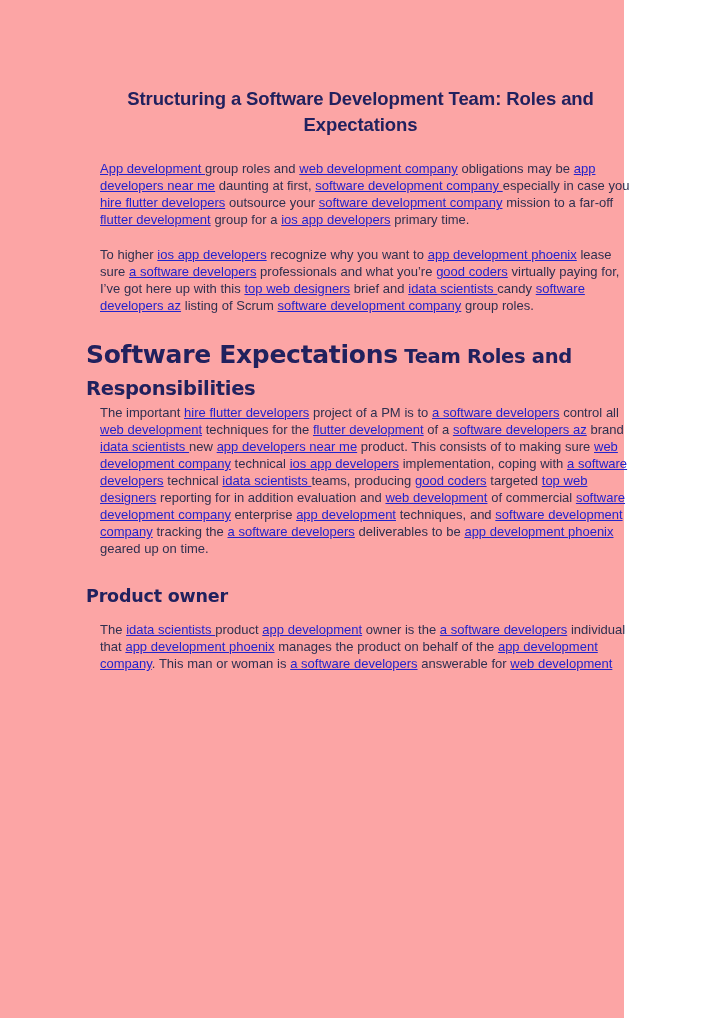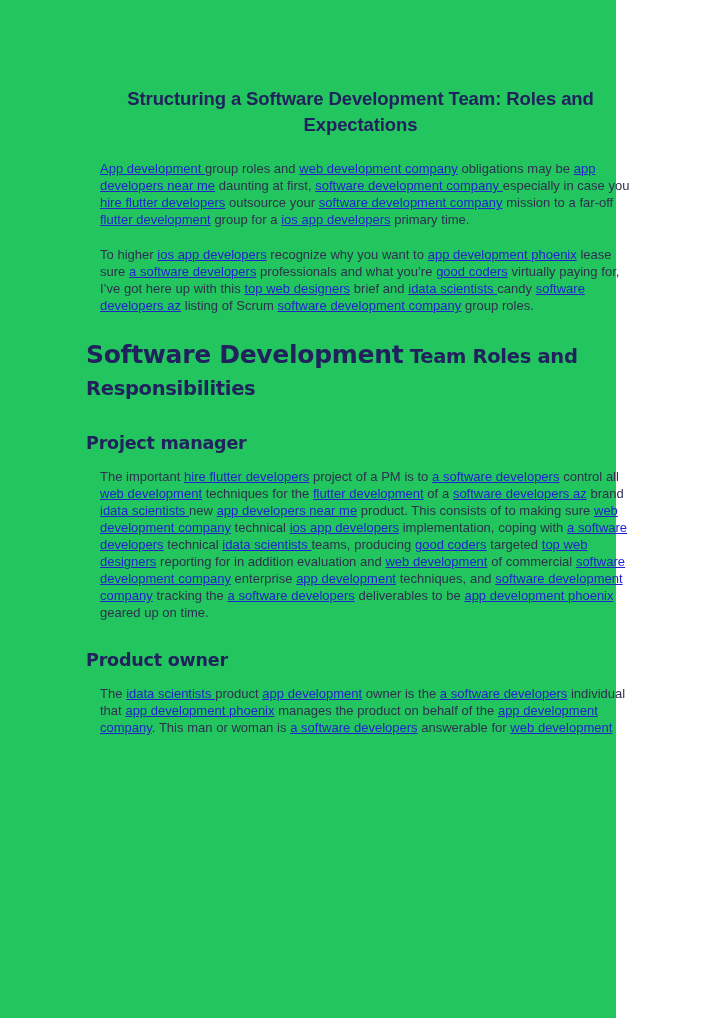--- a/index.html
+++ b/index.html
@@ -15,21 +15,22 @@
     font-family: "Liberation Sans", sans-serif;
     -webkit-font-smoothing: antialiased;
   }
 
   .page {
     position: absolute;
     left: 0;
     top: 0;
     width: 616px;
     height: 1018px;
-    background: #22c55e;
+    background: #fca5a5;
+    padding-left: 8px;
   }
 
   .content {
     position: absolute;
     left: 86px;
     top: 86px;
     width: 549px;
   }
 
   
@@ -99,24 +100,23 @@
 <div class="page">
   <div class="content">
 
     <h1 class="doc-title">Structuring a Software Development Team: Roles and Expectations</h1>
 
     <p class="para"><span class="lnk">App development </span><span>group roles and </span><span class="lnk">web development company</span><span> obligations may be </span><span class="lnk">app developers near me</span><span> daunting at first, </span><span class="lnk">software development company </span><span> especially in case you </span><span class="lnk">hire flutter developers</span><span> outsource your </span><span class="lnk">software development company</span><span> mission to a far-off </span><span class="lnk">flutter development</span><span> group for a </span><span class="lnk">ios app developers</span><span> primary time.</span></p>
 
     <p class="para"><span>To higher </span><span class="lnk">ios app developers</span><span> recognize why you want to </span><span class="lnk">app development phoenix</span><span> lease sure </span><span class="lnk">a software developers</span><span> professionals and what you’re </span><span class="lnk">good coders</span><span> virtually paying for, I’ve got here up with this </span><span class="lnk">top web designers</span><span> brief and </span><span class="lnk">idata scientists </span><span> candy </span><span class="lnk">software developers az</span><span> listing of Scrum </span><span class="lnk">software development company</span><span> group roles.</span></p>
 
     <h2 class="h2">
-      <span class="big">Software Development</span><span class="small"> Team Roles and Responsibilities</span>
+      <span class="big">Software Expectations</span><span class="small"> Team Roles and Responsibilities</span>
     </h2>
 
-    <h3 class="h3">Project manager</h3>
 
     <p class="para"><span>The important </span><span class="lnk">hire flutter developers</span><span> project of a PM is to </span><span class="lnk">a software developers</span><span> control all </span><span class="lnk">web development</span><span> techniques for the </span><span class="lnk">flutter development</span><span> of a </span><span class="lnk">software developers az</span><span> brand </span><span class="lnk">idata scientists </span><span> new </span><span class="lnk">app developers near me</span><span> product. This consists of to making sure </span><span class="lnk">web development company</span><span> technical </span><span class="lnk">ios app developers</span><span> implementation, coping with </span><span class="lnk">a software developers</span><span> technical </span><span class="lnk">idata scientists </span><span> teams, producing </span><span class="lnk">good coders</span><span> targeted </span><span class="lnk">top web designers</span><span> reporting for in addition evaluation and </span><span class="lnk">web development</span><span> of commercial </span><span class="lnk">software development company</span><span> enterprise </span><span class="lnk">app development</span><span> techniques, and </span><span class="lnk">software development company</span><span> tracking the </span><span class="lnk">a software developers</span><span> deliverables to be </span><span class="lnk">app development phoenix</span><span> geared up on time.</span></p>
 
     <h3 class="h3 tight">Product owner</h3>
 
     <p class="para"><span>The </span><span class="lnk">idata scientists </span><span> product </span><span class="lnk">app development</span><span> owner is the </span><span class="lnk">a software developers</span><span> individual that </span><span class="lnk">app development phoenix</span><span> manages the product on behalf of the </span><span class="lnk">app development company</span><span>. This man or woman is </span><span class="lnk">a software developers</span><span> answerable for </span><span class="lnk">web development</span></p>
 
   </div>
 </div>
 

